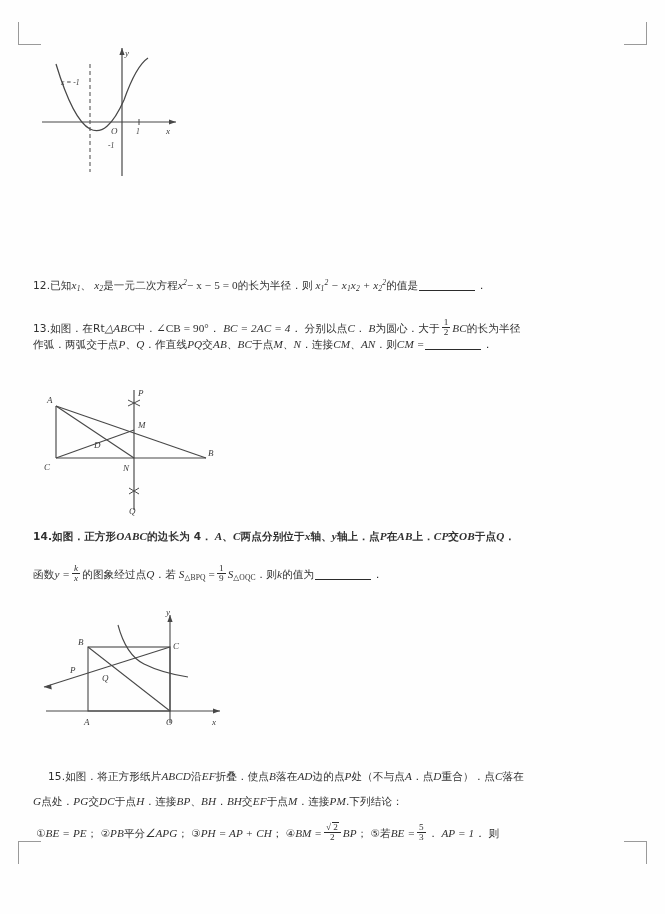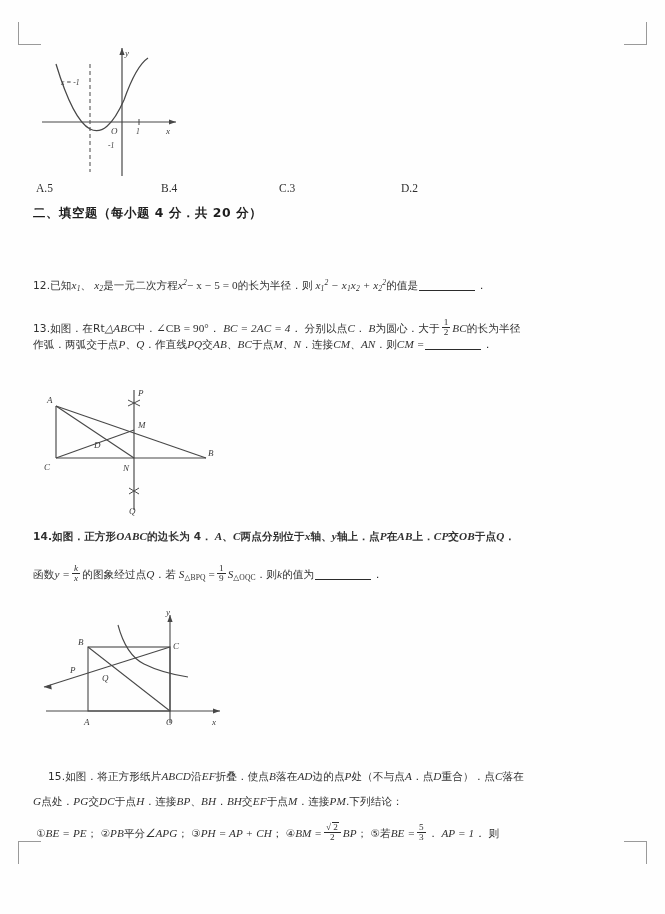--- a/index.html
+++ b/index.html
@@ -143,28 +143,21 @@
 
       <text class="flabel" x="130" y="96" font-style="italic">x</text>
       <text class="flabel" x="89" y="18" font-style="italic">y</text>
       <text class="flabel" x="75" y="96" font-style="italic">O</text>
       <text class="flabel sm" x="100" y="96">1</text>
       <text class="flabel sm" x="72" y="110">-1</text>
       <text class="flabel sm" x="25" y="47" font-style="italic">x = -1</text>
     </svg>
   </div>
 
-  <div class="opts">
-    <span class="opt" style="left:0px;">A.5</span>
-    <span class="opt" style="left:125px;">B.4</span>
-    <span class="opt" style="left:243px;">C.3</span>
-    <span class="opt" style="left:365px;">D.2</span>
-  </div>
-
-  <div class="sect-head">二、填空题（每小题 4 分．共 20 分）</div>
+
 
 
   <div class="blk q-line" style="top:277px; left:33px;">
     <span class="cn">12.已知</span><span class="it">x<span class="sub">1</span></span><span class="cn">、</span>
     <span class="it">x<span class="sub">2</span></span><span class="cn">是一元二次方程</span><span class="it">x<span class="sup">2</span></span><span>− x − 5 = 0</span><span class="cn">的长为半径．则</span>
     <span class="it">x<span class="sub">1</span><span class="sup">2</span> − x<span class="sub">1</span>x<span class="sub">2</span> + x<span class="sub">2</span><span class="sup">2</span></span><span class="cn">的值是</span><span class="blank"></span><span class="cn">．</span>
   </div>
 
   <div class="blk q-line" style="top:318px; left:33px;">
     <span class="cn">13.如图．在Rt</span><span class="it">△ABC</span><span class="cn">中．</span><span>∠CB = 90°．</span>

